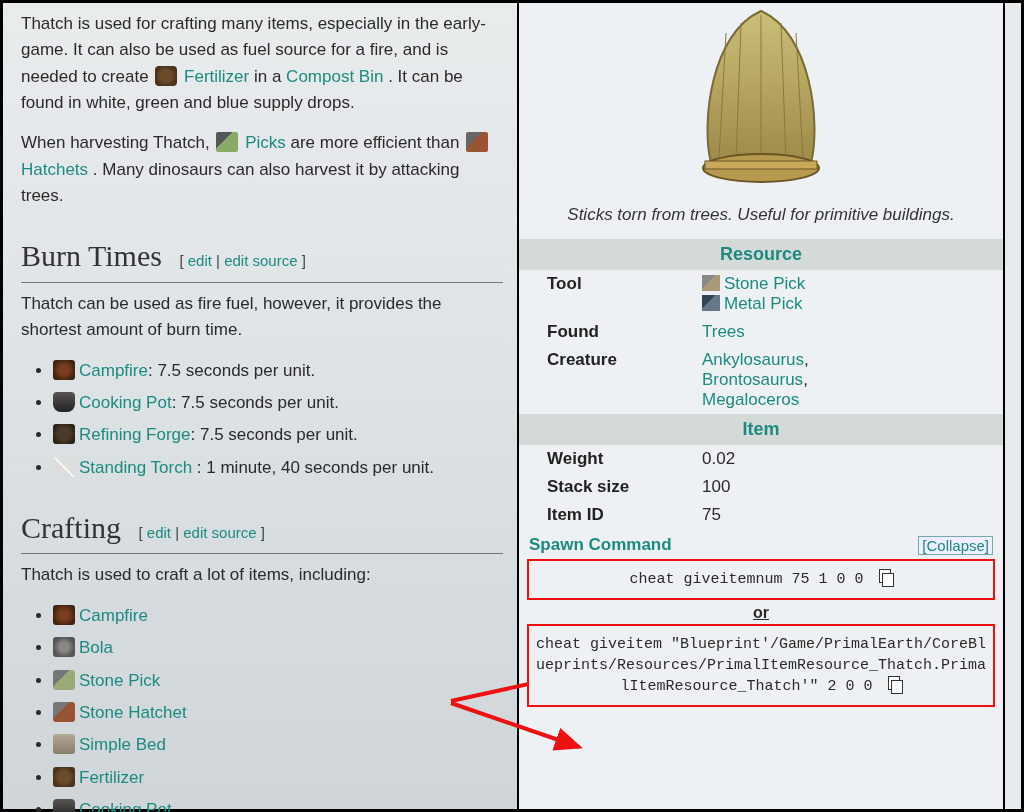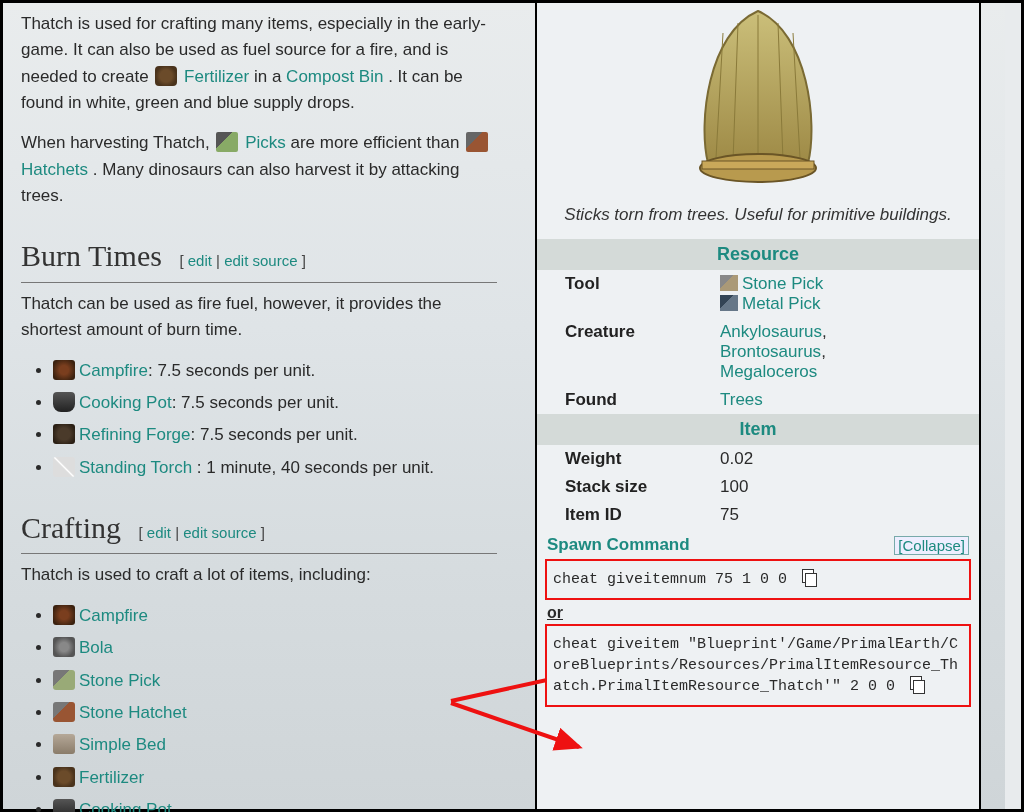--- a/index.html
+++ b/index.html
@@ -11,30 +11,29 @@
     width: 1024px;
     height: 812px;
     overflow: hidden;
     position: relative;
   }
   .outer {
     display: flex;
     height: 100%;
     border: 3px solid #000;
     background: linear-gradient(to bottom, #e9eced 0%, #dfe4e7 40%, #d6dcdf 70%, #cfd5d8 100%);
-    gap: 24px;
   }
   .main-col {
     flex: 1;
     padding: 8px 14px 0 18px;
     line-height: 1.55;
     position: relative;
   }
   .side-col {
-    width: 446px;
+    width: 488px;
     border-left: 2px solid #000;
     border-right: 2px solid #000;
     background: #eef1f3;
     display: flex;
     flex-direction: column;
   }
   .right-strip {
     width: 16px;
     background: #e8ebed;
   }
@@ -122,21 +121,21 @@
     padding: 4px 28px;
     font-size: 17px;
   }
   .ib-label { width: 155px; font-weight: 600; color: #222; }
   .ib-val { flex:1; }
   .ib-val .link { color:#1d8a80; }
   .mini-icon{display:inline-block;width:18px;height:16px;vertical-align:-2px;margin-right:4px;}
   .mi-spick{background:linear-gradient(135deg,#888 40%,#a97 40%);}
   .mi-mpick{background:linear-gradient(135deg,#345 40%,#678 40%);}
 
-  .spawn-section { padding: 4px 8px 0 8px; }
+  .spawn-section { padding: 4px 8px 0 8px; text-align: center; }
   .spawn-head {
     display:flex; justify-content:space-between; align-items:center;
     font-weight:600; color:#1d8a80; font-size:17px; padding:2px 2px 4px 2px;
   }
   .collapse-btn {
     color:#1d8a80; font-weight:400; font-size:15px;
     border:1px solid #7aa; padding:0 3px; cursor:pointer;
     background:#eef;
   }
   .cmd-box {
@@ -274,33 +273,33 @@
 
     <div class="ib-row">
       <div class="ib-label">Tool</div>
       <div class="ib-val">
         <span class="mini-icon mi-spick"></span><a class="link">Stone Pick</a><br>
         <span class="mini-icon mi-mpick"></span><a class="link">Metal Pick</a>
       </div>
     </div>
 
     <div class="ib-row">
+      <div class="ib-label">Found</div>
+      <div class="ib-val"><a class="link">Trees</a></div>
+    </div>
+
+    <div class="ib-row">
       <div class="ib-label">Creature</div>
       <div class="ib-val">
         <a class="link">Ankylosaurus</a>,<br>
         <a class="link">Brontosaurus</a>,<br>
         <a class="link">Megaloceros</a>
       </div>
     </div>
 
-    <div class="ib-row">
-      <div class="ib-label">Found</div>
-      <div class="ib-val"><a class="link">Trees</a></div>
-    </div>
-
     <div class="ib-header">Item</div>
 
     <div class="ib-row">
       <div class="ib-label">Weight</div>
       <div class="ib-val">0.02</div>
     </div>
     <div class="ib-row">
       <div class="ib-label">Stack size</div>
       <div class="ib-val">100</div>
     </div>

